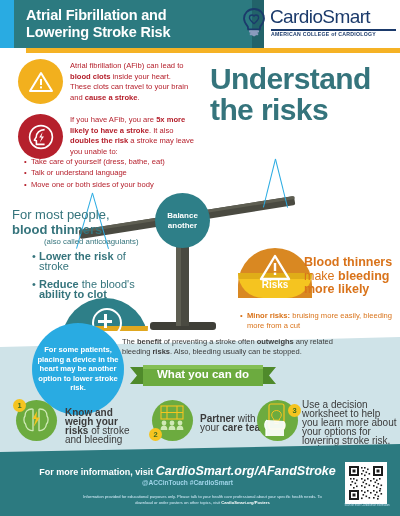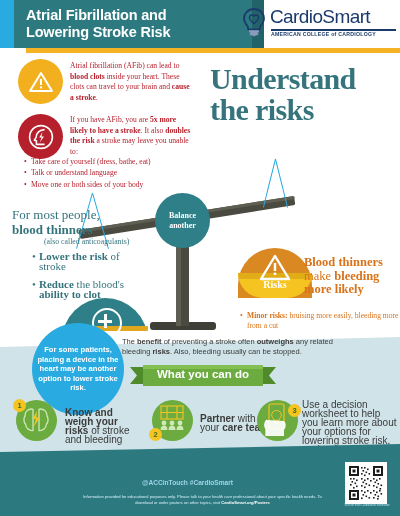--- a/index.html
+++ b/index.html
@@ -22,21 +22,21 @@
     letter-spacing:-0.2px;
   }
   .logo{position:absolute;left:240px;top:6px;width:158px;height:38px;}
   .logo-bulb{position:absolute;left:0;top:1px;width:28px;height:30px;}
   .logo-name{position:absolute;left:30px;top:0px;font-size:19px;font-weight:normal;color:#1b3a6b;letter-spacing:-0.6px;}
   .logo-rule{position:absolute;left:31px;top:23px;width:125px;height:1.5px;background:#1b3a6b;}
   .logo-sub{position:absolute;left:31px;top:25px;font-size:5.2px;font-weight:bold;color:#1b3a6b;letter-spacing:0.25px;}
   .hdr-gold{position:absolute;left:26px;top:48px;width:374px;height:5px;background:#f5b225;}
 
   
-  .main{position:absolute;left:0;top:53px;width:392px;height:333px;background:#ffffff;font-family:Liberation Serif, serif;}
+  .main{position:absolute;left:0;top:53px;width:392px;height:333px;background:#ffffff;}
   .circ{position:absolute;border-radius:50%;}
   .circ-yellow{left:18px;top:6px;width:45px;height:45px;background:#f2b01e;}
   .circ-red{left:18px;top:61px;width:45px;height:45px;background:#b5202c;}
 
   .tri-ico{position:absolute;left:11px;top:12px;}
   .head-ico{position:absolute;left:10px;top:10px;}
 
   .t1{position:absolute;left:70px;top:8px;width:122px;font-size:7.6px;line-height:10.6px;color:#b5202c;}
   .t2{position:absolute;left:70px;top:62px;width:125px;font-size:7.6px;line-height:10.6px;color:#b5202c;}
   .t1 b,.t2 b{font-weight:bold;}
@@ -347,20 +347,23 @@
     <div class="step-num" style="left:288px;top:404px;">3</div>
     <div class="step-txt" style="left:302px;top:400px;width:96px;">
       <span>Use a decision worksheet to help you learn more about your options for lowering stroke risk, such as </span><i>CardioSmart.org/SDMAFib</i>
     </div>
   </div>
 
   <div class="band-bot"></div>
 
   <div class="foot">
     
+  </div>
+  <div class="foot-line1">
+    <span class="pre">For more information, visit </span><span class="url">CardioSmart.org/AFandStroke</span>
   </div>
   <div class="foot-line2">@ACCinTouch #CardioSmart</div>
   <div class="foot-fine">
     <span>Information provided for educational purposes only. Please talk to your health care professional about your</span>
     <span>specific health needs. To download or order posters on other topics, visit </span><b>CardioSmart.org/Posters</b>
   </div>
   <div class="qr">
     <svg width="38" height="38" viewBox="0 0 38 38">
       <rect width="38" height="38" fill="#ffffff"></rect>
       <g fill="#1b1b1b">

